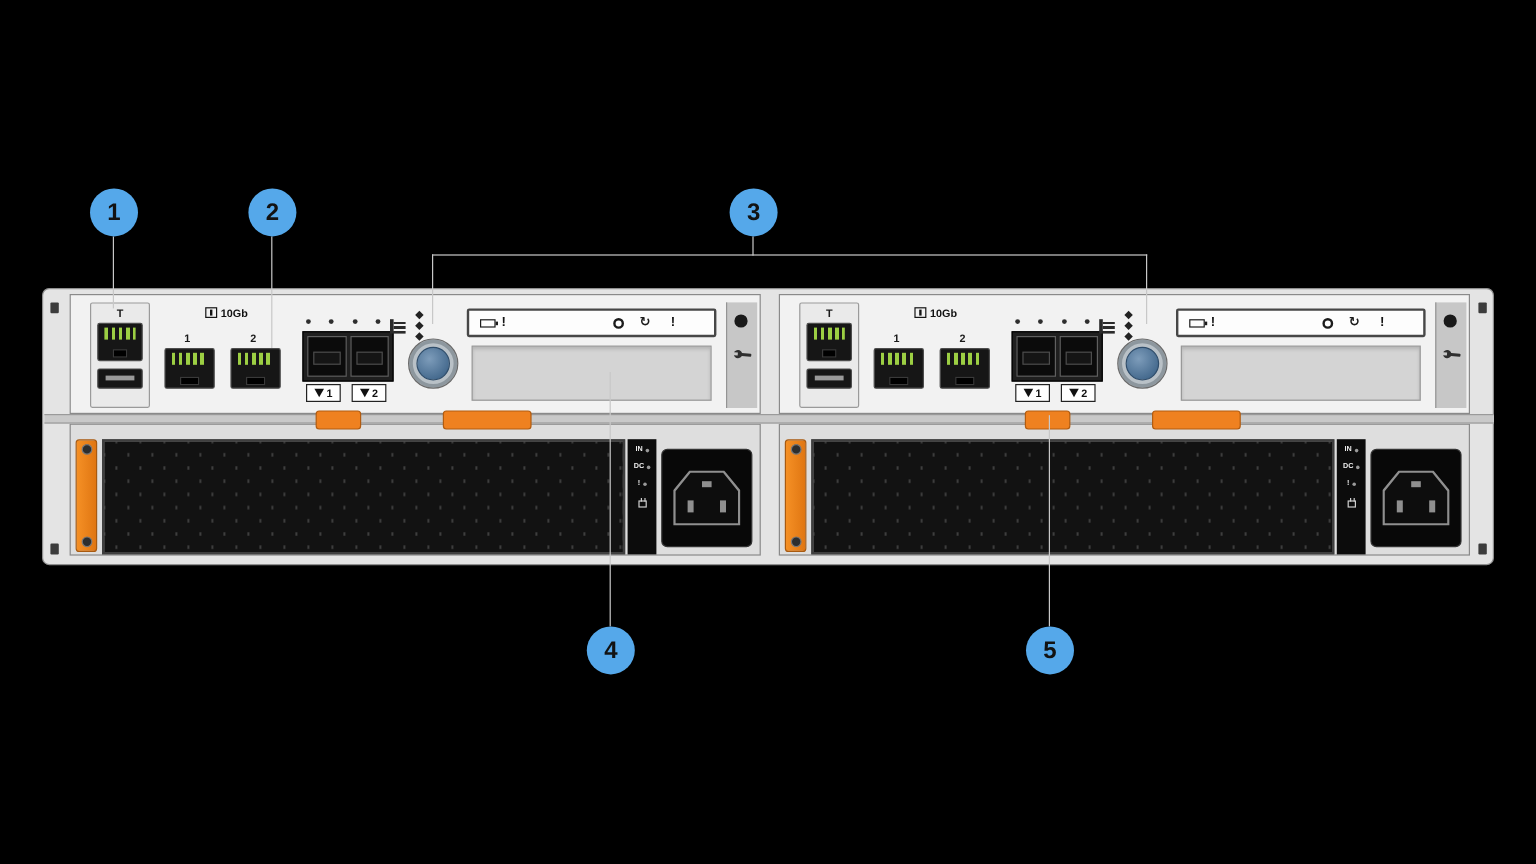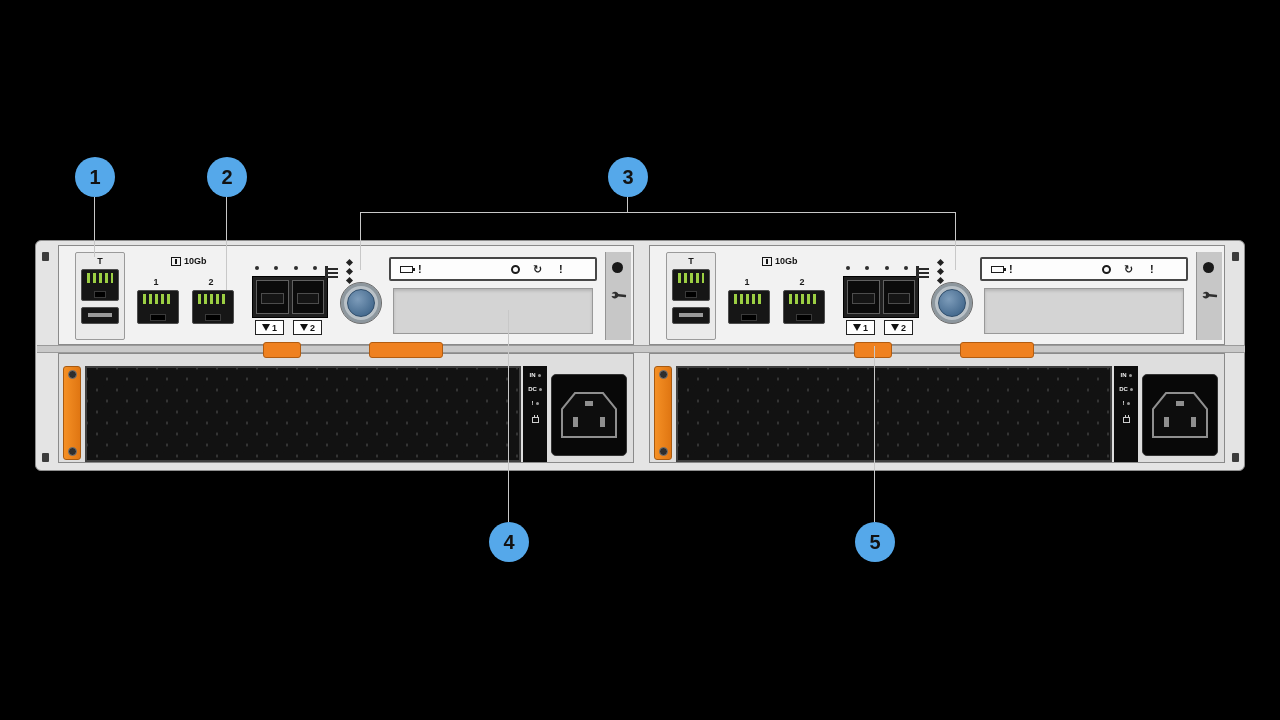--- a/index.html
+++ b/index.html
@@ -29,21 +29,21 @@
   .tlab{font-size:9px;font-weight:bold;color:#1a1a1a;height:12px;line-height:12px}
   .rj45{position:relative;width:38px;height:32px;background:#161616;border:1px solid #4d4d4d;border-radius:2px}
   .rj45::before{content:"";position:absolute;left:5px;right:5px;top:3px;height:10px;
     background:repeating-linear-gradient(90deg,#9ccf43 0 3px,#161616 3px 6px)}
   .rj45::after{content:"";position:absolute;left:12px;right:12px;bottom:2px;height:5px;background:#000;border:1px solid #3a3a3a}
   .port-frame .rj45{margin-top:2px}
   .usb{margin-top:6px;width:38px;height:17px;background:#161616;border:1px solid #4d4d4d;border-radius:2px;position:relative}
   .usb::before{content:"";position:absolute;left:6px;right:6px;top:5px;height:4px;background:#9a9a9a}
   .ethlab{position:absolute;top:31px;width:42px;text-align:center;font-size:9px;font-weight:bold;color:#1a1a1a}
   .eth{position:absolute;top:44px;width:42px;height:34px}
-  .speed{position:absolute;left:112px;top:10px;display:flex;align-items:flex-end;gap:3px;
+  .speed{position:absolute;left:112px;top:10px;display:flex;align-items:flex-start;gap:3px;
     font-size:9px;font-weight:bold;color:#111}
   .net-icon{position:relative;width:10px;height:9px;border:1px solid #141414;background:#f2f2f2}
   .net-icon::before{content:"";position:absolute;left:3px;top:1px;width:2px;height:5px;background:#141414}
   .leddots{position:absolute;left:196px;top:20px;width:62px;display:flex;justify-content:space-between}
   .leddots i{width:4px;height:4px;border-radius:50%;background:#2e2e2e}
   .sfp-cage{position:absolute;left:193px;top:30px;width:76px;height:42px;background:#1f1f1f;
     border:1px solid #000;padding:3px;display:flex;gap:3px}
   .sfp{flex:1;background:#0b0b0b;border:1px solid #606060;position:relative}
   .sfp::after{content:"";position:absolute;left:4px;right:4px;top:12px;height:9px;border:1px solid #4c4c4c;background:#151515}
   .sfp-tag{position:absolute;top:74px;width:29px;height:15px;background:#fff;border:1px solid #222;

